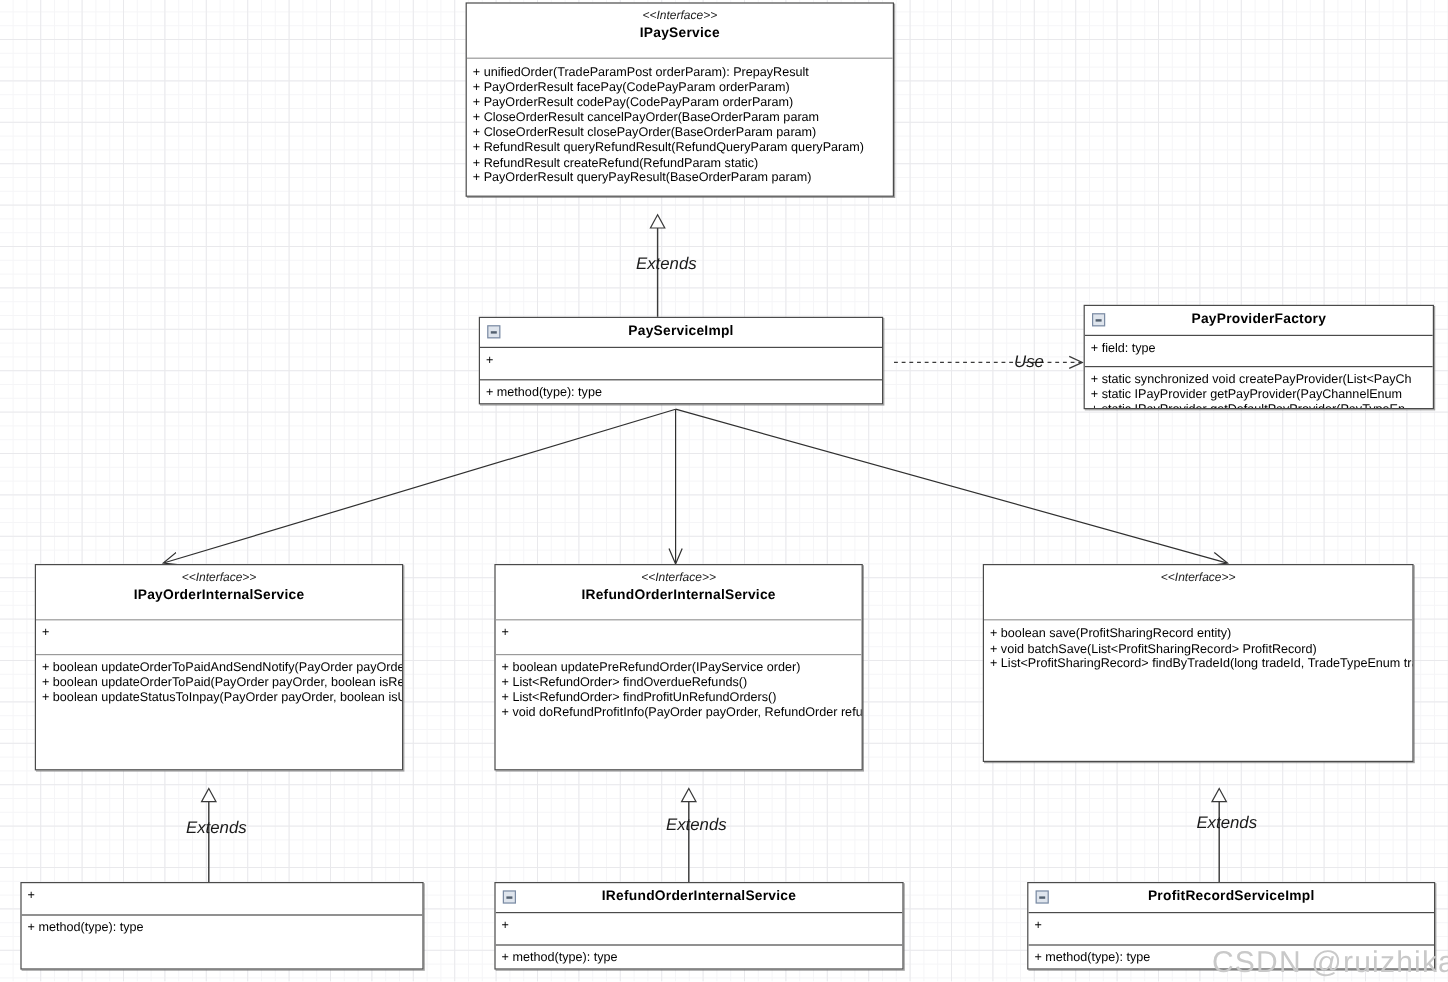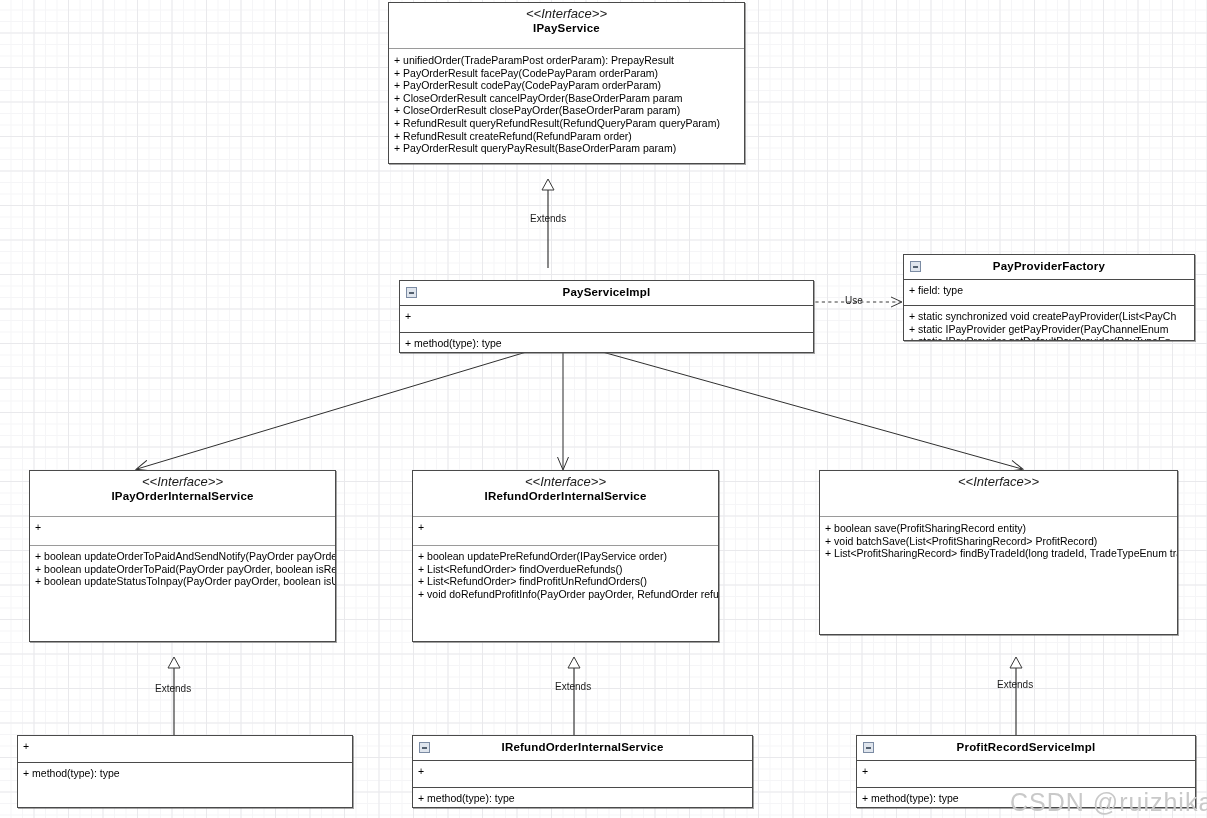--- a/index.html
+++ b/index.html
@@ -42,21 +42,21 @@
     position:relative;
     text-align:center;
     padding:4px 2px 5px 2px;
     border-bottom:1px solid #9a9a9a;
     box-sizing:border-box;
   }
   .hdr.tall{min-height:46px;}
   .stereo{
     display:block;
     font-style:italic;
-    font-size:13px;
+    font-size:10px;
     color:#1a1a1a;
     line-height:14px;
     letter-spacing:0px;
   }
   .cname{
     display:block;
     font-weight:bold;
     font-size:11.5px;
     color:#000;
     line-height:15px;
@@ -83,25 +83,26 @@
   .compartment.thick{border-bottom:1px solid #4a4a4a;}
   .member{
     font-size:10.5px;
     line-height:12.6px;
     color:#000;
     white-space:nowrap;
     letter-spacing:0px;
   }
   .edge-label{
     position:absolute;
-    font-size:10px;
+    font-size:14px;
     color:#1b1b1b;
     background:transparent;
     white-space:nowrap;
     line-height:12px;
+    font-style:italic;
   }
   .watermark{
     position:absolute;
     font-size:25px;
     color:#c9c9c9;
     letter-spacing:1px;
     white-space:nowrap;
     font-family:"Liberation Sans","DejaVu Sans",sans-serif;
   }
 </style>
@@ -167,26 +168,26 @@
       <span class="stereo">&lt;&lt;Interface&gt;&gt;</span>
       <span class="cname">IPayService</span>
     </div>
     <div class="compartment last" style="border-bottom:none;padding-top:5px;">
       <div class="member">+ unifiedOrder(TradeParamPost orderParam): PrepayResult</div>
       <div class="member">+ PayOrderResult facePay(CodePayParam orderParam)</div>
       <div class="member">+ PayOrderResult codePay(CodePayParam orderParam)</div>
       <div class="member">+ CloseOrderResult cancelPayOrder(BaseOrderParam param</div>
       <div class="member">+ CloseOrderResult closePayOrder(BaseOrderParam param)</div>
       <div class="member">+ RefundResult queryRefundResult(RefundQueryParam queryParam)</div>
-      <div class="member">+ RefundResult createRefund(RefundParam order)</div>
+      <div class="member">+ RefundResult createRefund(RefundParam static)</div>
       <div class="member">+ PayOrderResult queryPayResult(BaseOrderParam param)</div>
     </div>
   </div>
 
-  <div class="uml-box" style="left:399px;top:280px;width:415px;height:73px;">
+  <div class="uml-box" style="left:399px;top:264px;width:337px;height:73px;">
     <div class="hdr" style="min-height:22px;padding-top:4px;border-bottom:1px solid #4a4a4a;">
       <span class="collapse-icon">
           <i></i>
         </span>
       <span class="cname">PayServiceImpl</span>
     </div>
     <div class="compartment thick" style="height:27px;">
       <div class="member">+</div>
     </div>
     <div class="compartment last">

